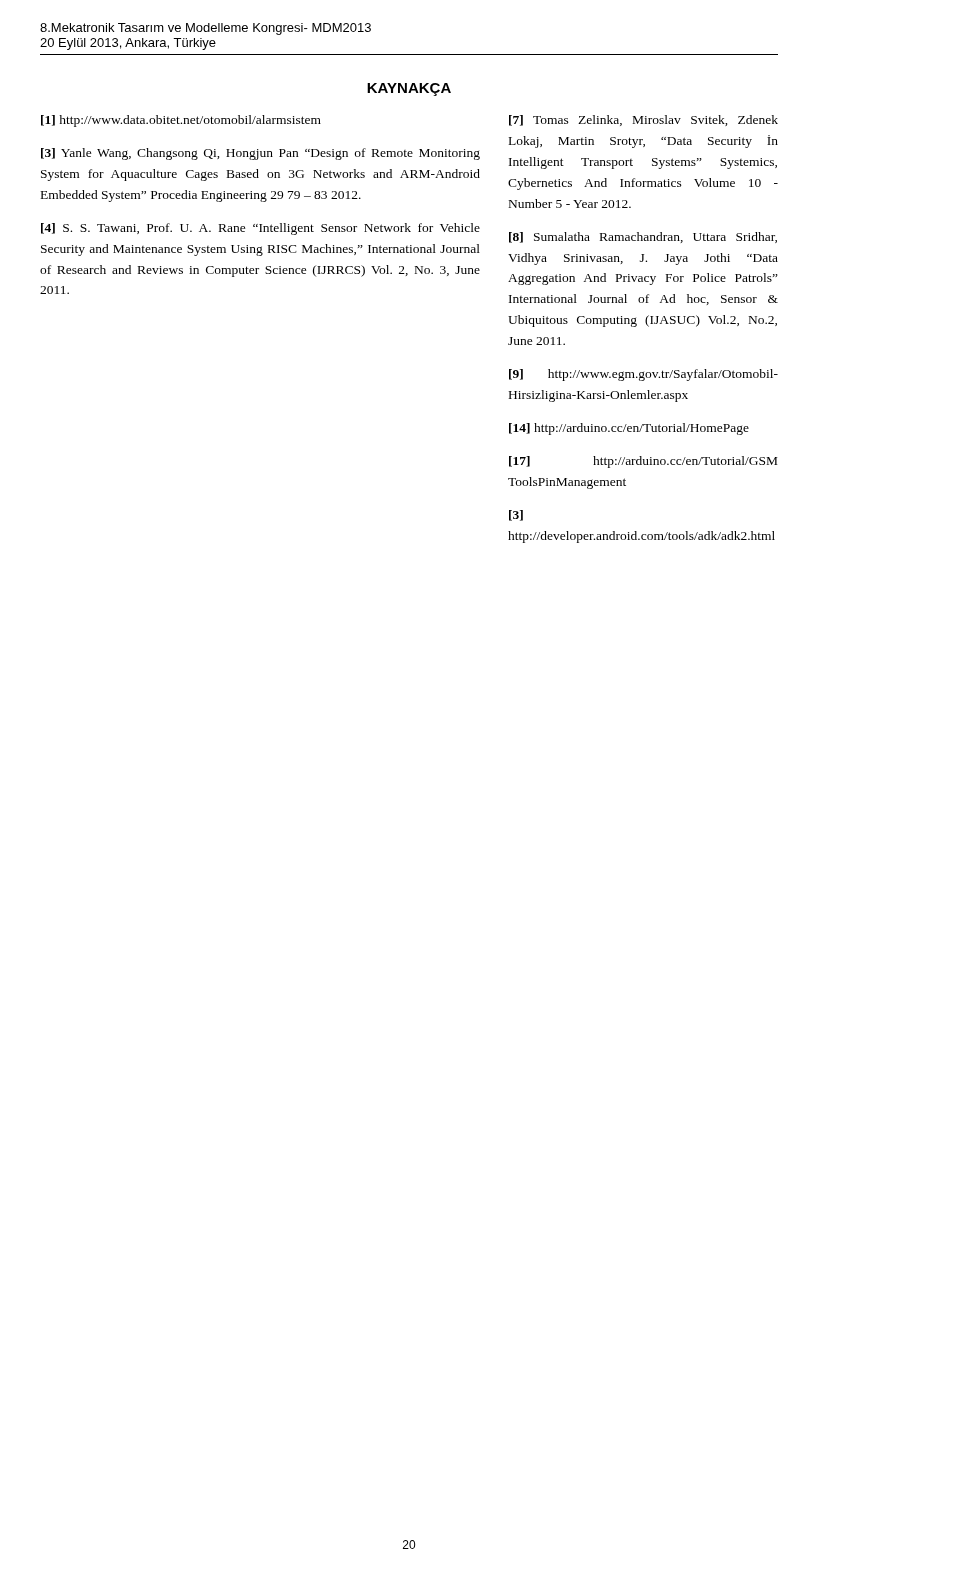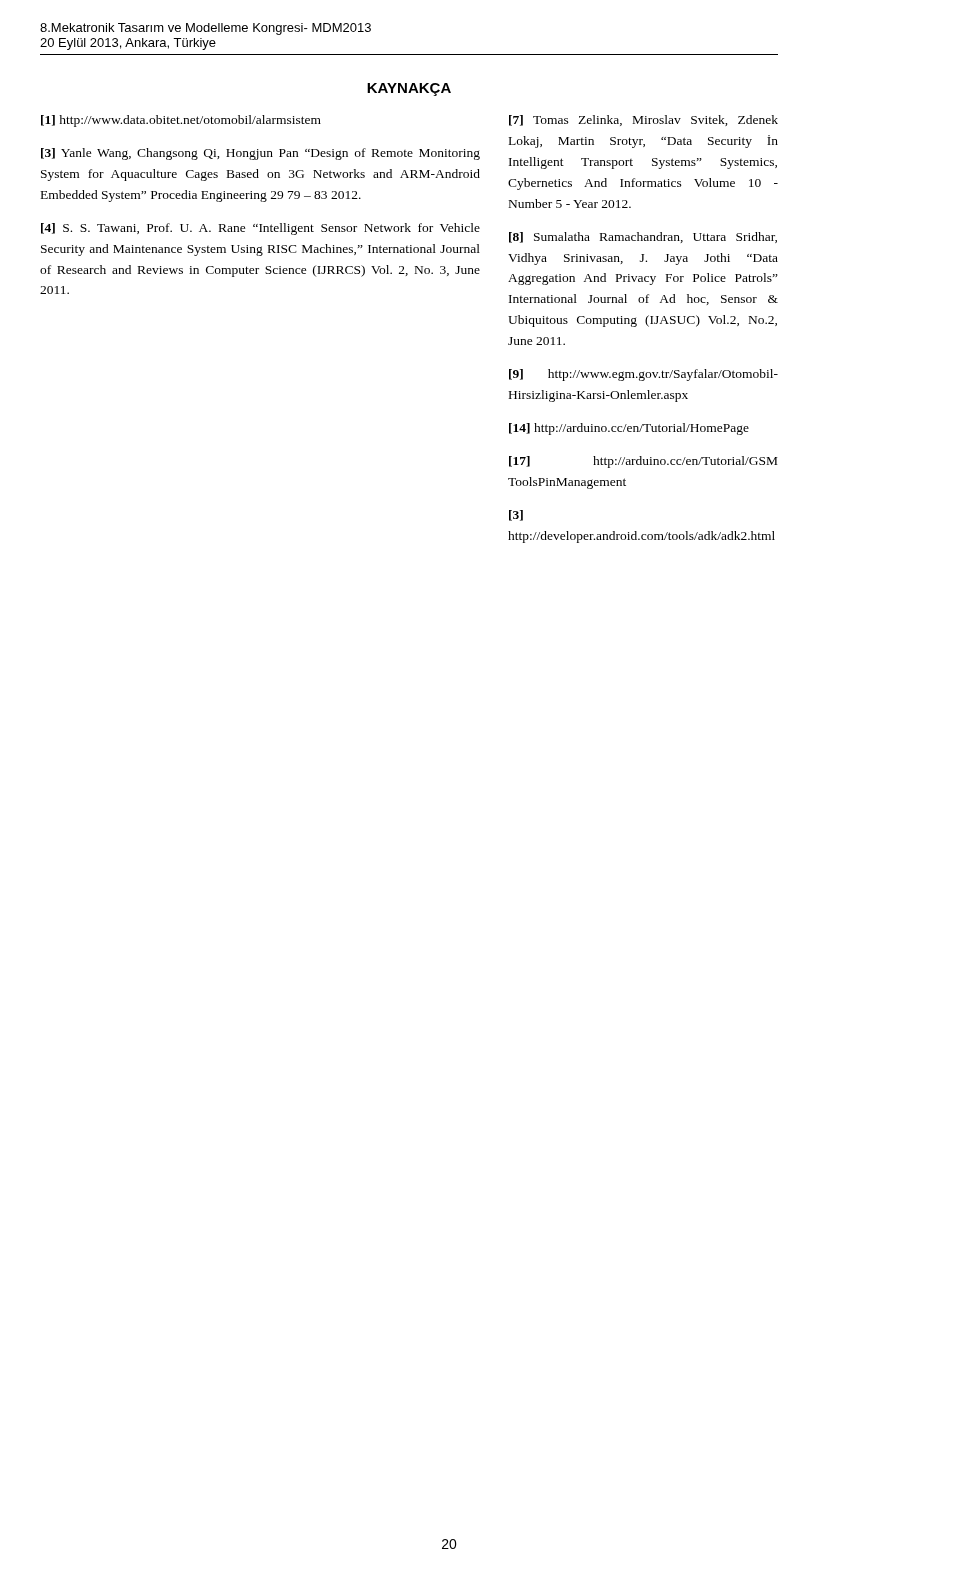--- a/index.html
+++ b/index.html
@@ -73,23 +73,22 @@
     .ref-item p {
       text-align: justify;
       line-height: 1.55;
     }
 
     .page-number {
       position: absolute;
       bottom: 20px;
       left: 50%;
       transform: translateX(-50%);
-      font-size: 14px;
+      font-size: 12px;
       font-family: Arial, sans-serif;
-      margin-left: 40px;
     }
   </style>
 </head>
 <body>
 
 <div class="page-container">
 
   <div class="header-bar">
     <div class="header-line1">8.Mekatronik Tasarım ve Modelleme Kongresi- MDM2013</div>
     <div class="header-line2">20 Eylül 2013, Ankara, Türkiye</div>

